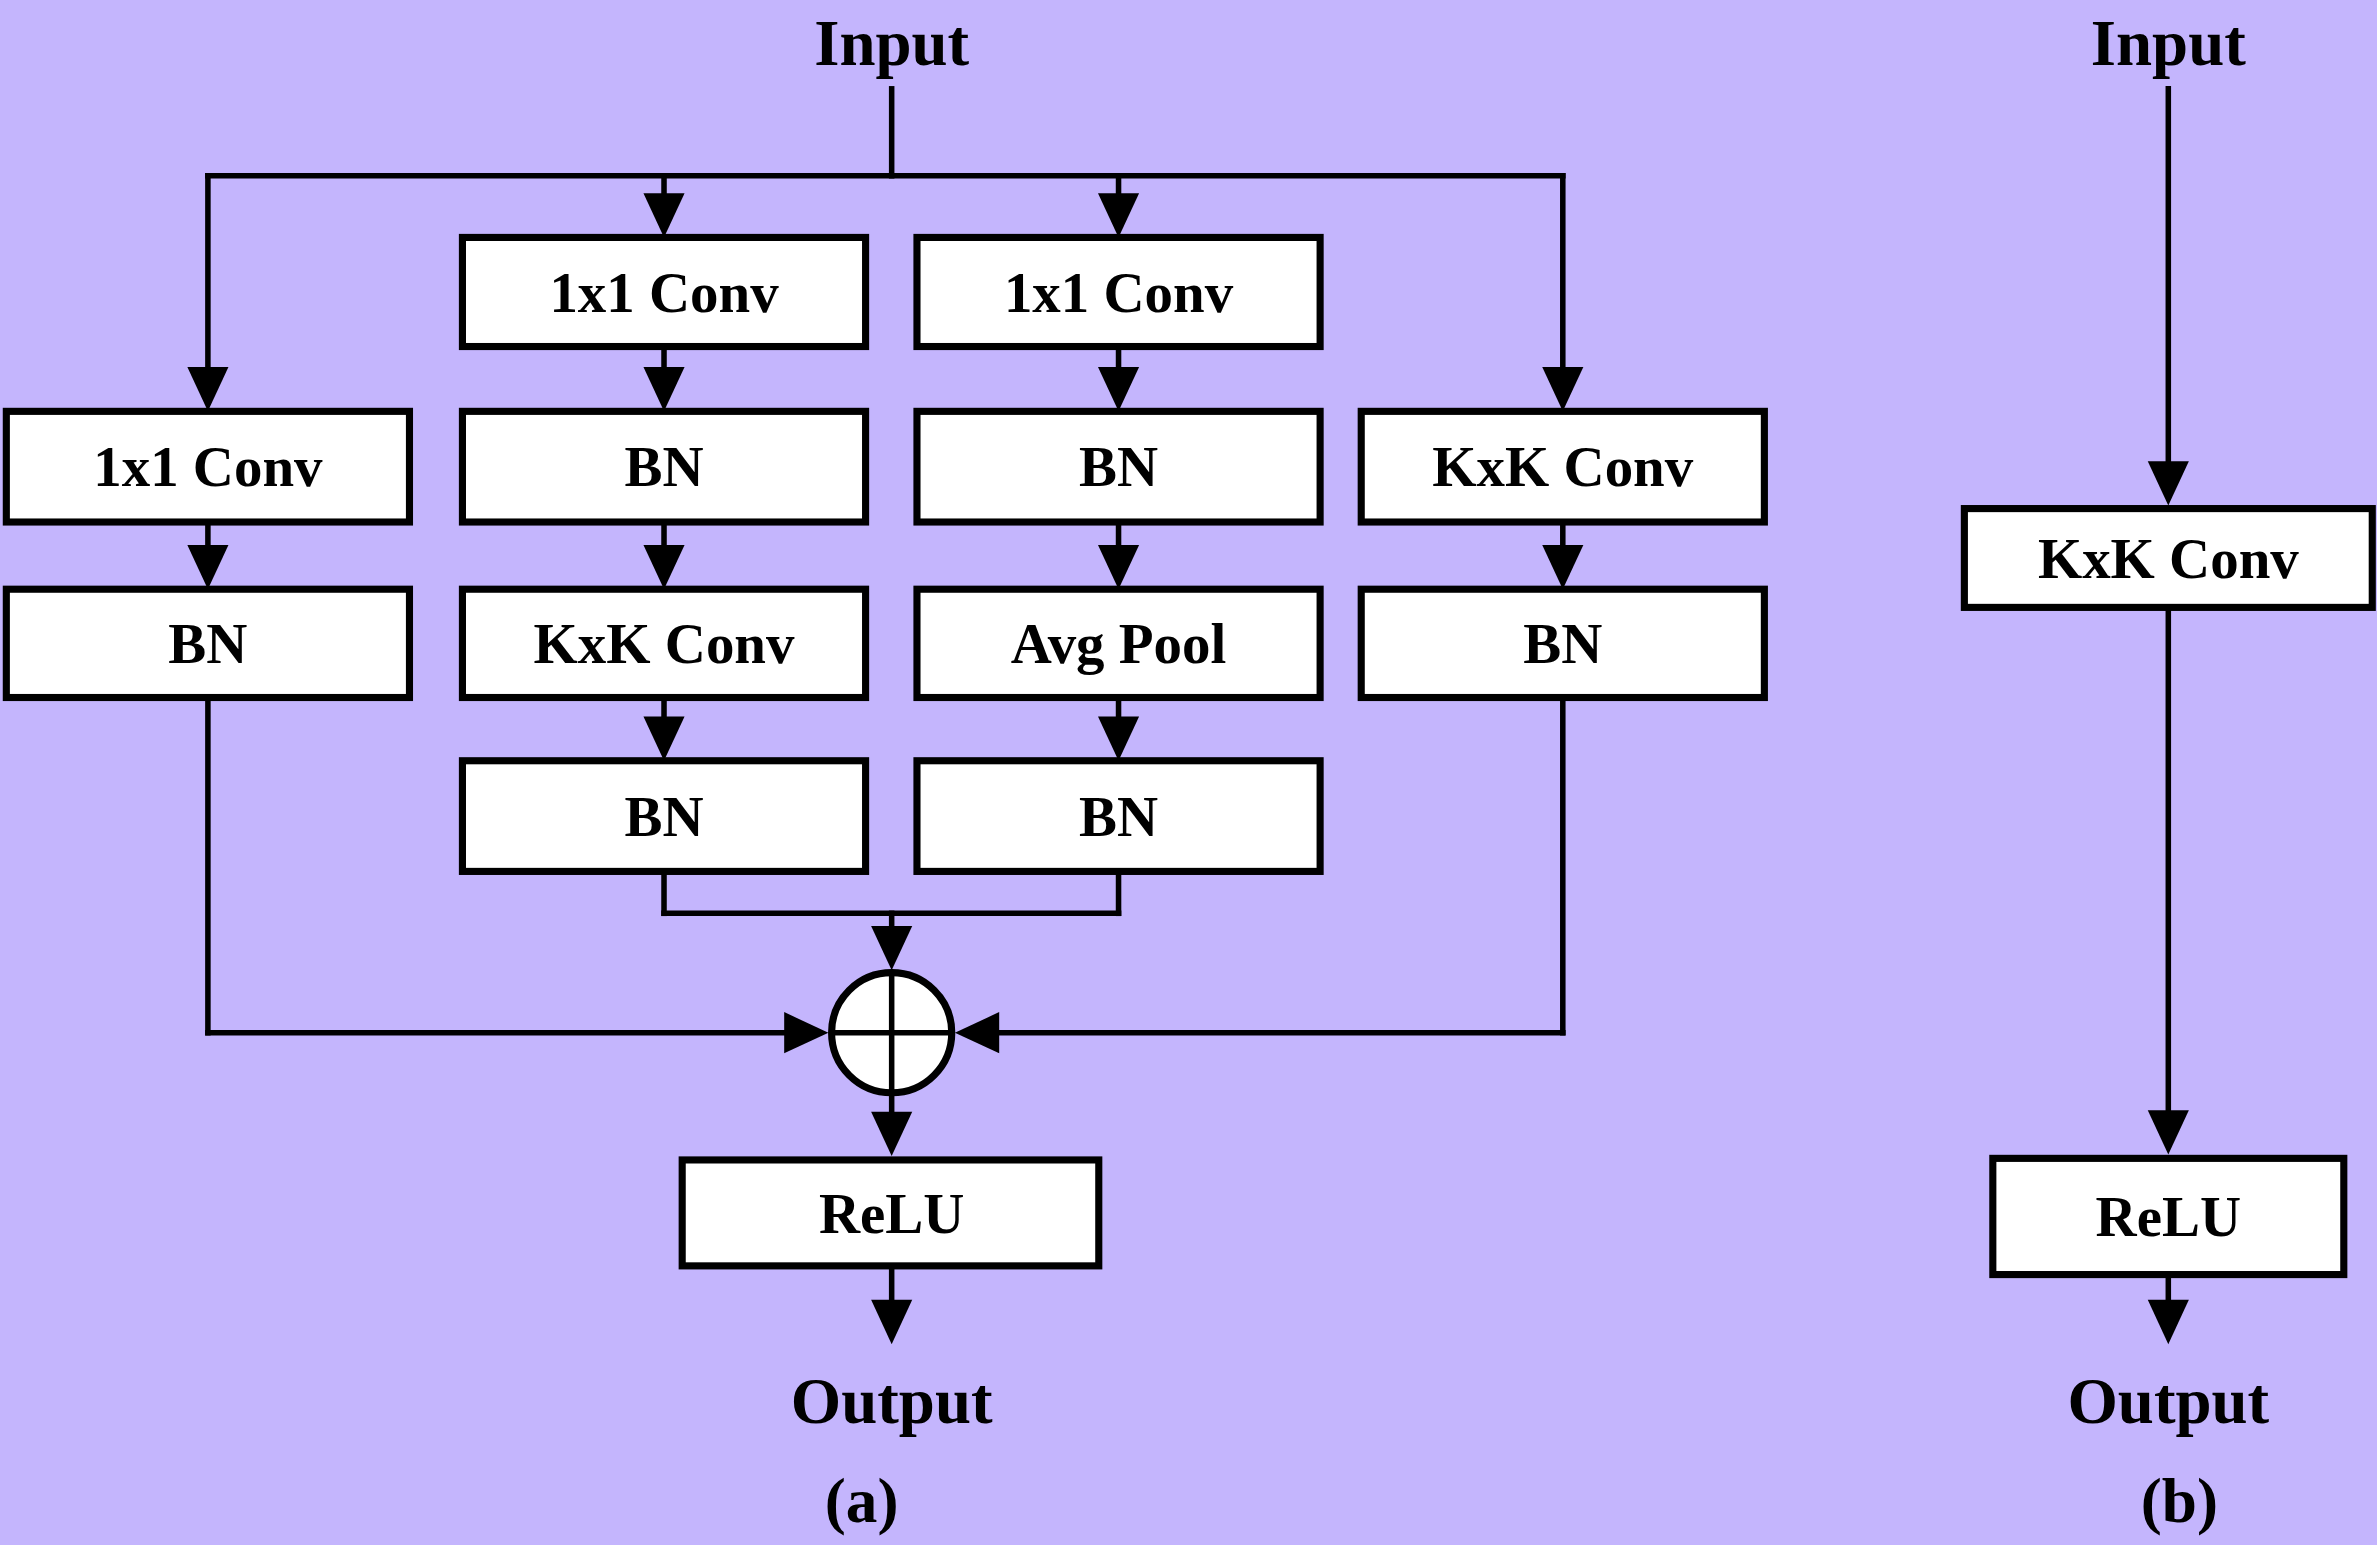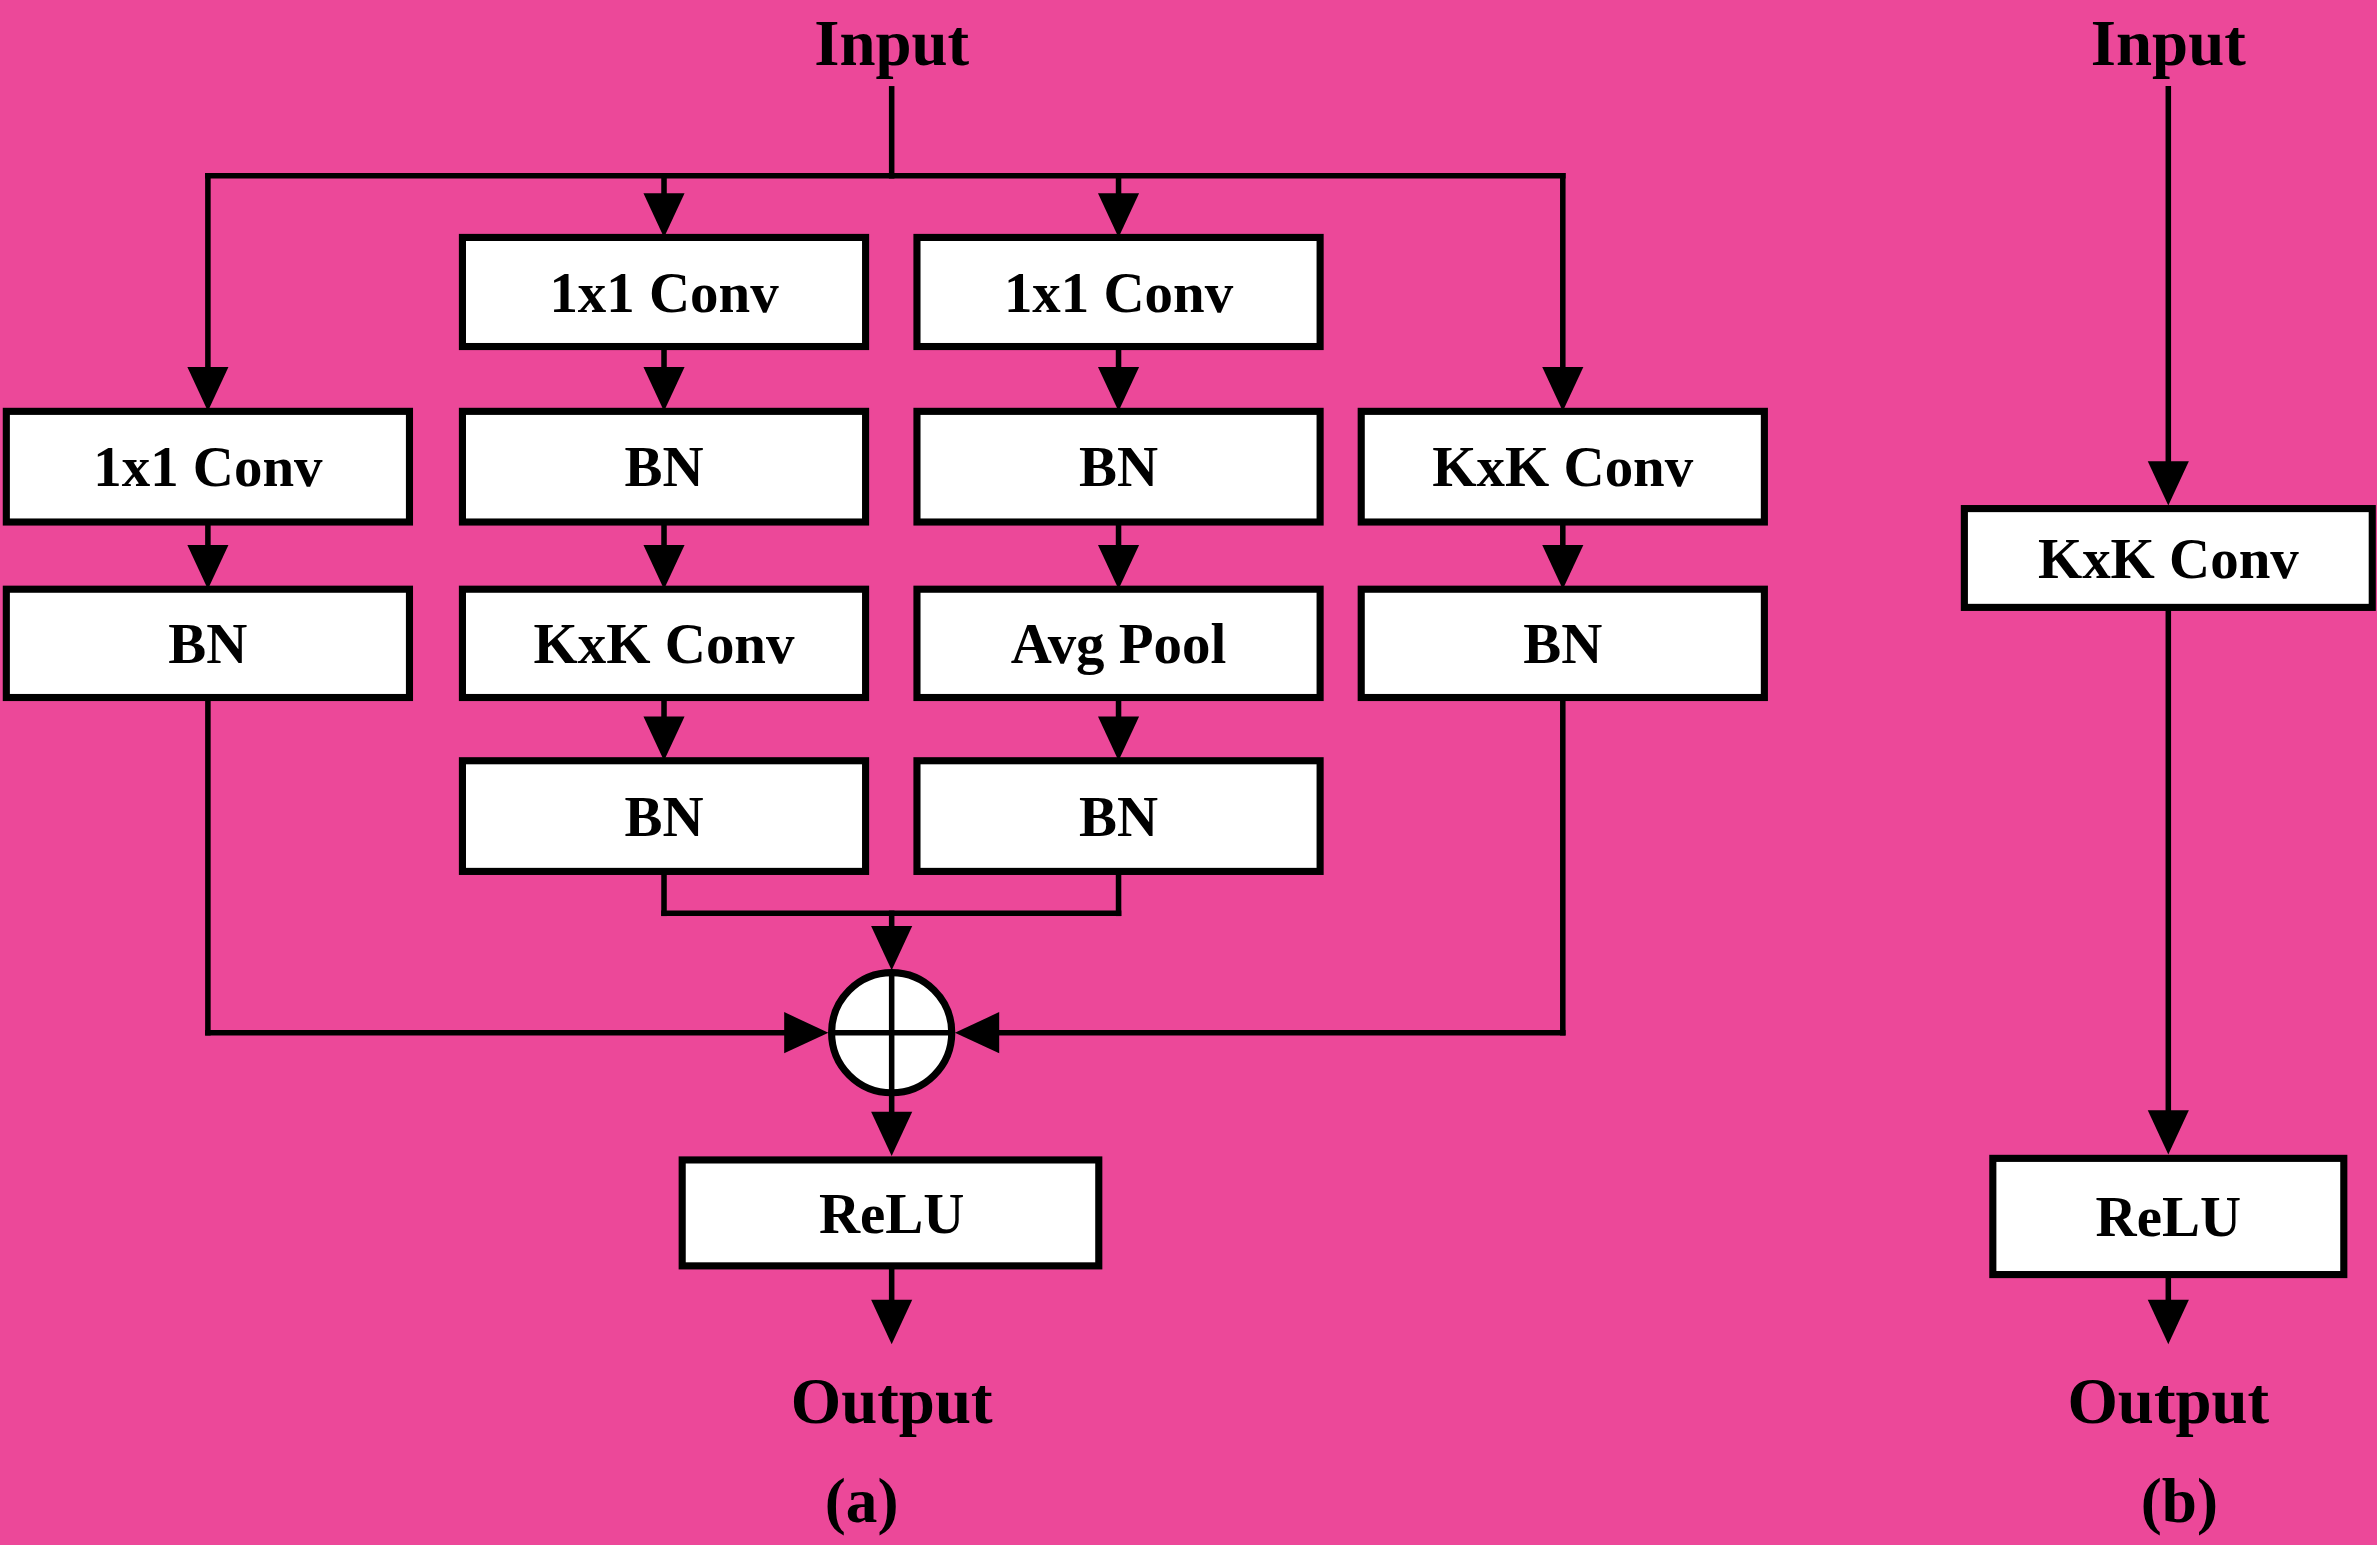--- a/index.html
+++ b/index.html
@@ -3,21 +3,21 @@
 <meta charset="utf-8">
 <style>
   html, body {
     margin: 0;
     padding: 0;
     background: #ffffff;
   }
   .figure-wrap {
     width: 2377px;
     height: 1546px;
-    background: #ec4899;
+    background: #c4b5fd;
     position: relative;
   }
   svg { display: block; }
   .box {
     fill: #ffffff;
     stroke: #000000;
     stroke-width: 9;
   }
   .wire {
     stroke: #000000;

